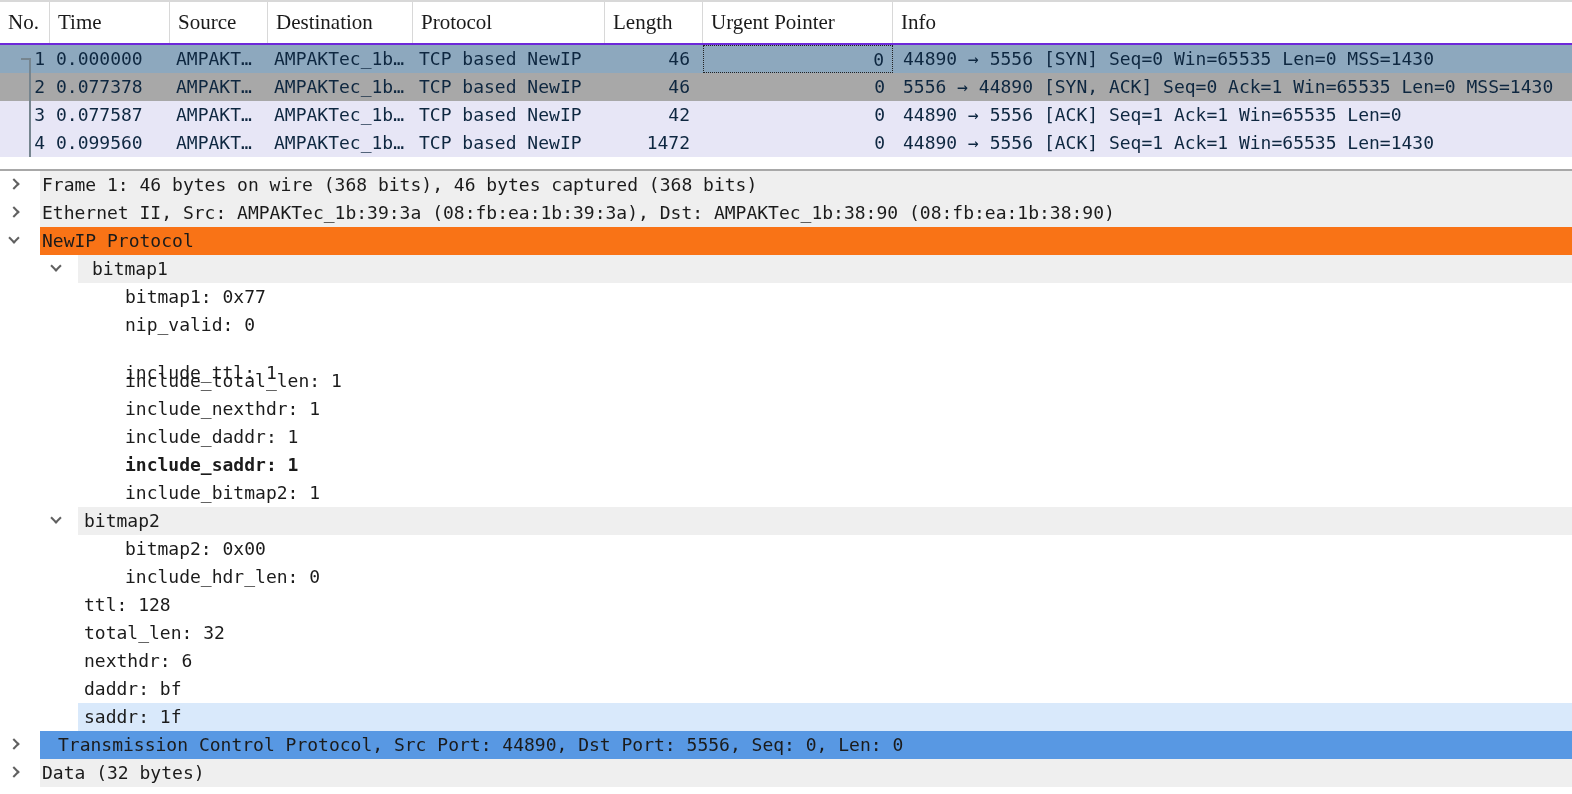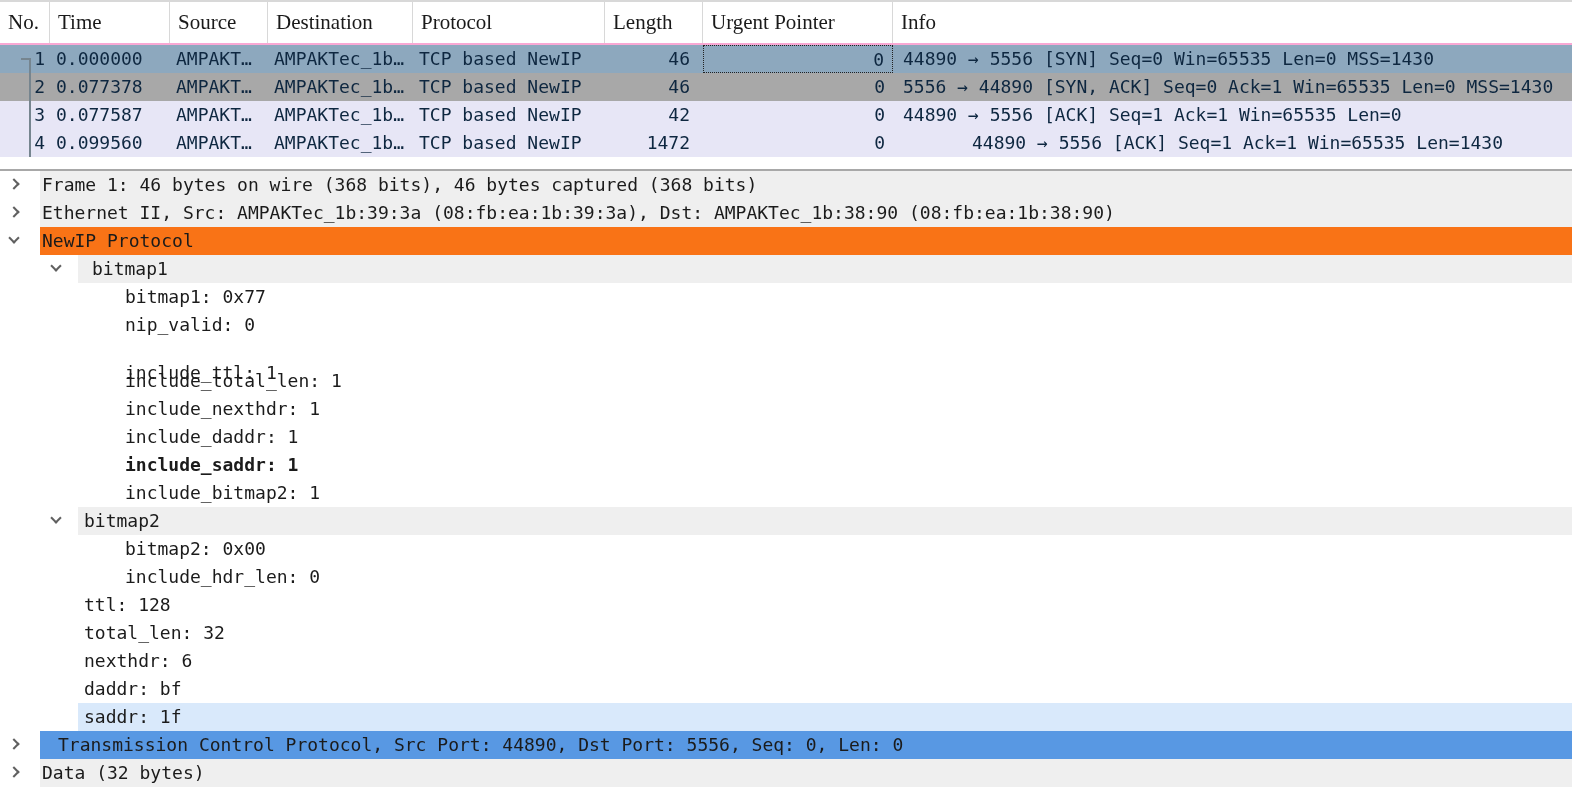--- a/index.html
+++ b/index.html
@@ -5,21 +5,21 @@
   html,body { margin:0; padding:0; background:#ffffff; }
   body {
     width:1572px; height:794px; overflow:hidden; position:relative;
     font-family:"DejaVu Sans Mono","Liberation Mono",monospace;
   }
   .top-line { height:2px; background:#d8d8d8; }
 
   
   .pl-header {
     display:flex; height:43px; background:#ffffff;
-    border-bottom:2px solid #f9a8d4; box-sizing:border-box;
+    border-bottom:2px solid #6d28d9; box-sizing:border-box;
     font-family:"Liberation Serif","DejaVu Serif",serif;
     font-size:21px; color:#1a1a1a;
   }
   .pl-hcell {
     box-sizing:border-box; border-right:1px solid #d8d8d8;
     padding-left:8px; line-height:41px; white-space:nowrap; overflow:hidden;
     flex:0 0 auto;
   }
   .pl-hcell:last-child { border-right:none; }
   .pl-rows { position:relative; }
@@ -98,21 +98,21 @@
         <div class="pl-cell al" style="width: 679px; padding-left: 10px;">44890 → 5556 [ACK] Seq=1 Ack=1 Win=65535 Len=0</div>
       </div>
       <div class="pl-row" style="background: rgb(231, 230, 246);">
         <div class="pl-cell ar" style="width: 50px; padding-right: 5px;">4</div>
         <div class="pl-cell al" style="width: 120px;">0.099560</div>
         <div class="pl-cell al" style="width: 98px;">AMPAKT…</div>
         <div class="pl-cell al" style="width: 145px;">AMPAKTec_1b…</div>
         <div class="pl-cell al" style="width: 192px;">TCP based NewIP</div>
         <div class="pl-cell ar" style="width: 98px; padding-right: 13px;">1472</div>
         <div class="pl-cell ar" style="width: 190px; padding-right: 8px;">0</div>
-        <div class="pl-cell al" style="width: 679px; padding-left: 10px; text-align: center;">44890 → 5556 [ACK] Seq=1 Ack=1 Win=65535 Len=1430</div>
+        <div class="pl-cell al" style="width: 679px; padding-left: 10px;">44890 → 5556 [ACK] Seq=1 Ack=1 Win=65535 Len=1430</div>
       </div>
       <div class="bracket-v" style="left: 29px; top: 13px; height: 99px;"></div>
       <div class="bracket-h" style="left: 21px; top: 13px; width: 8px;"></div>
     </div>
 </div>
 
 <div class="gap"></div>
 <div class="splitter"></div>
 
 <div class="tree" id="tree">

